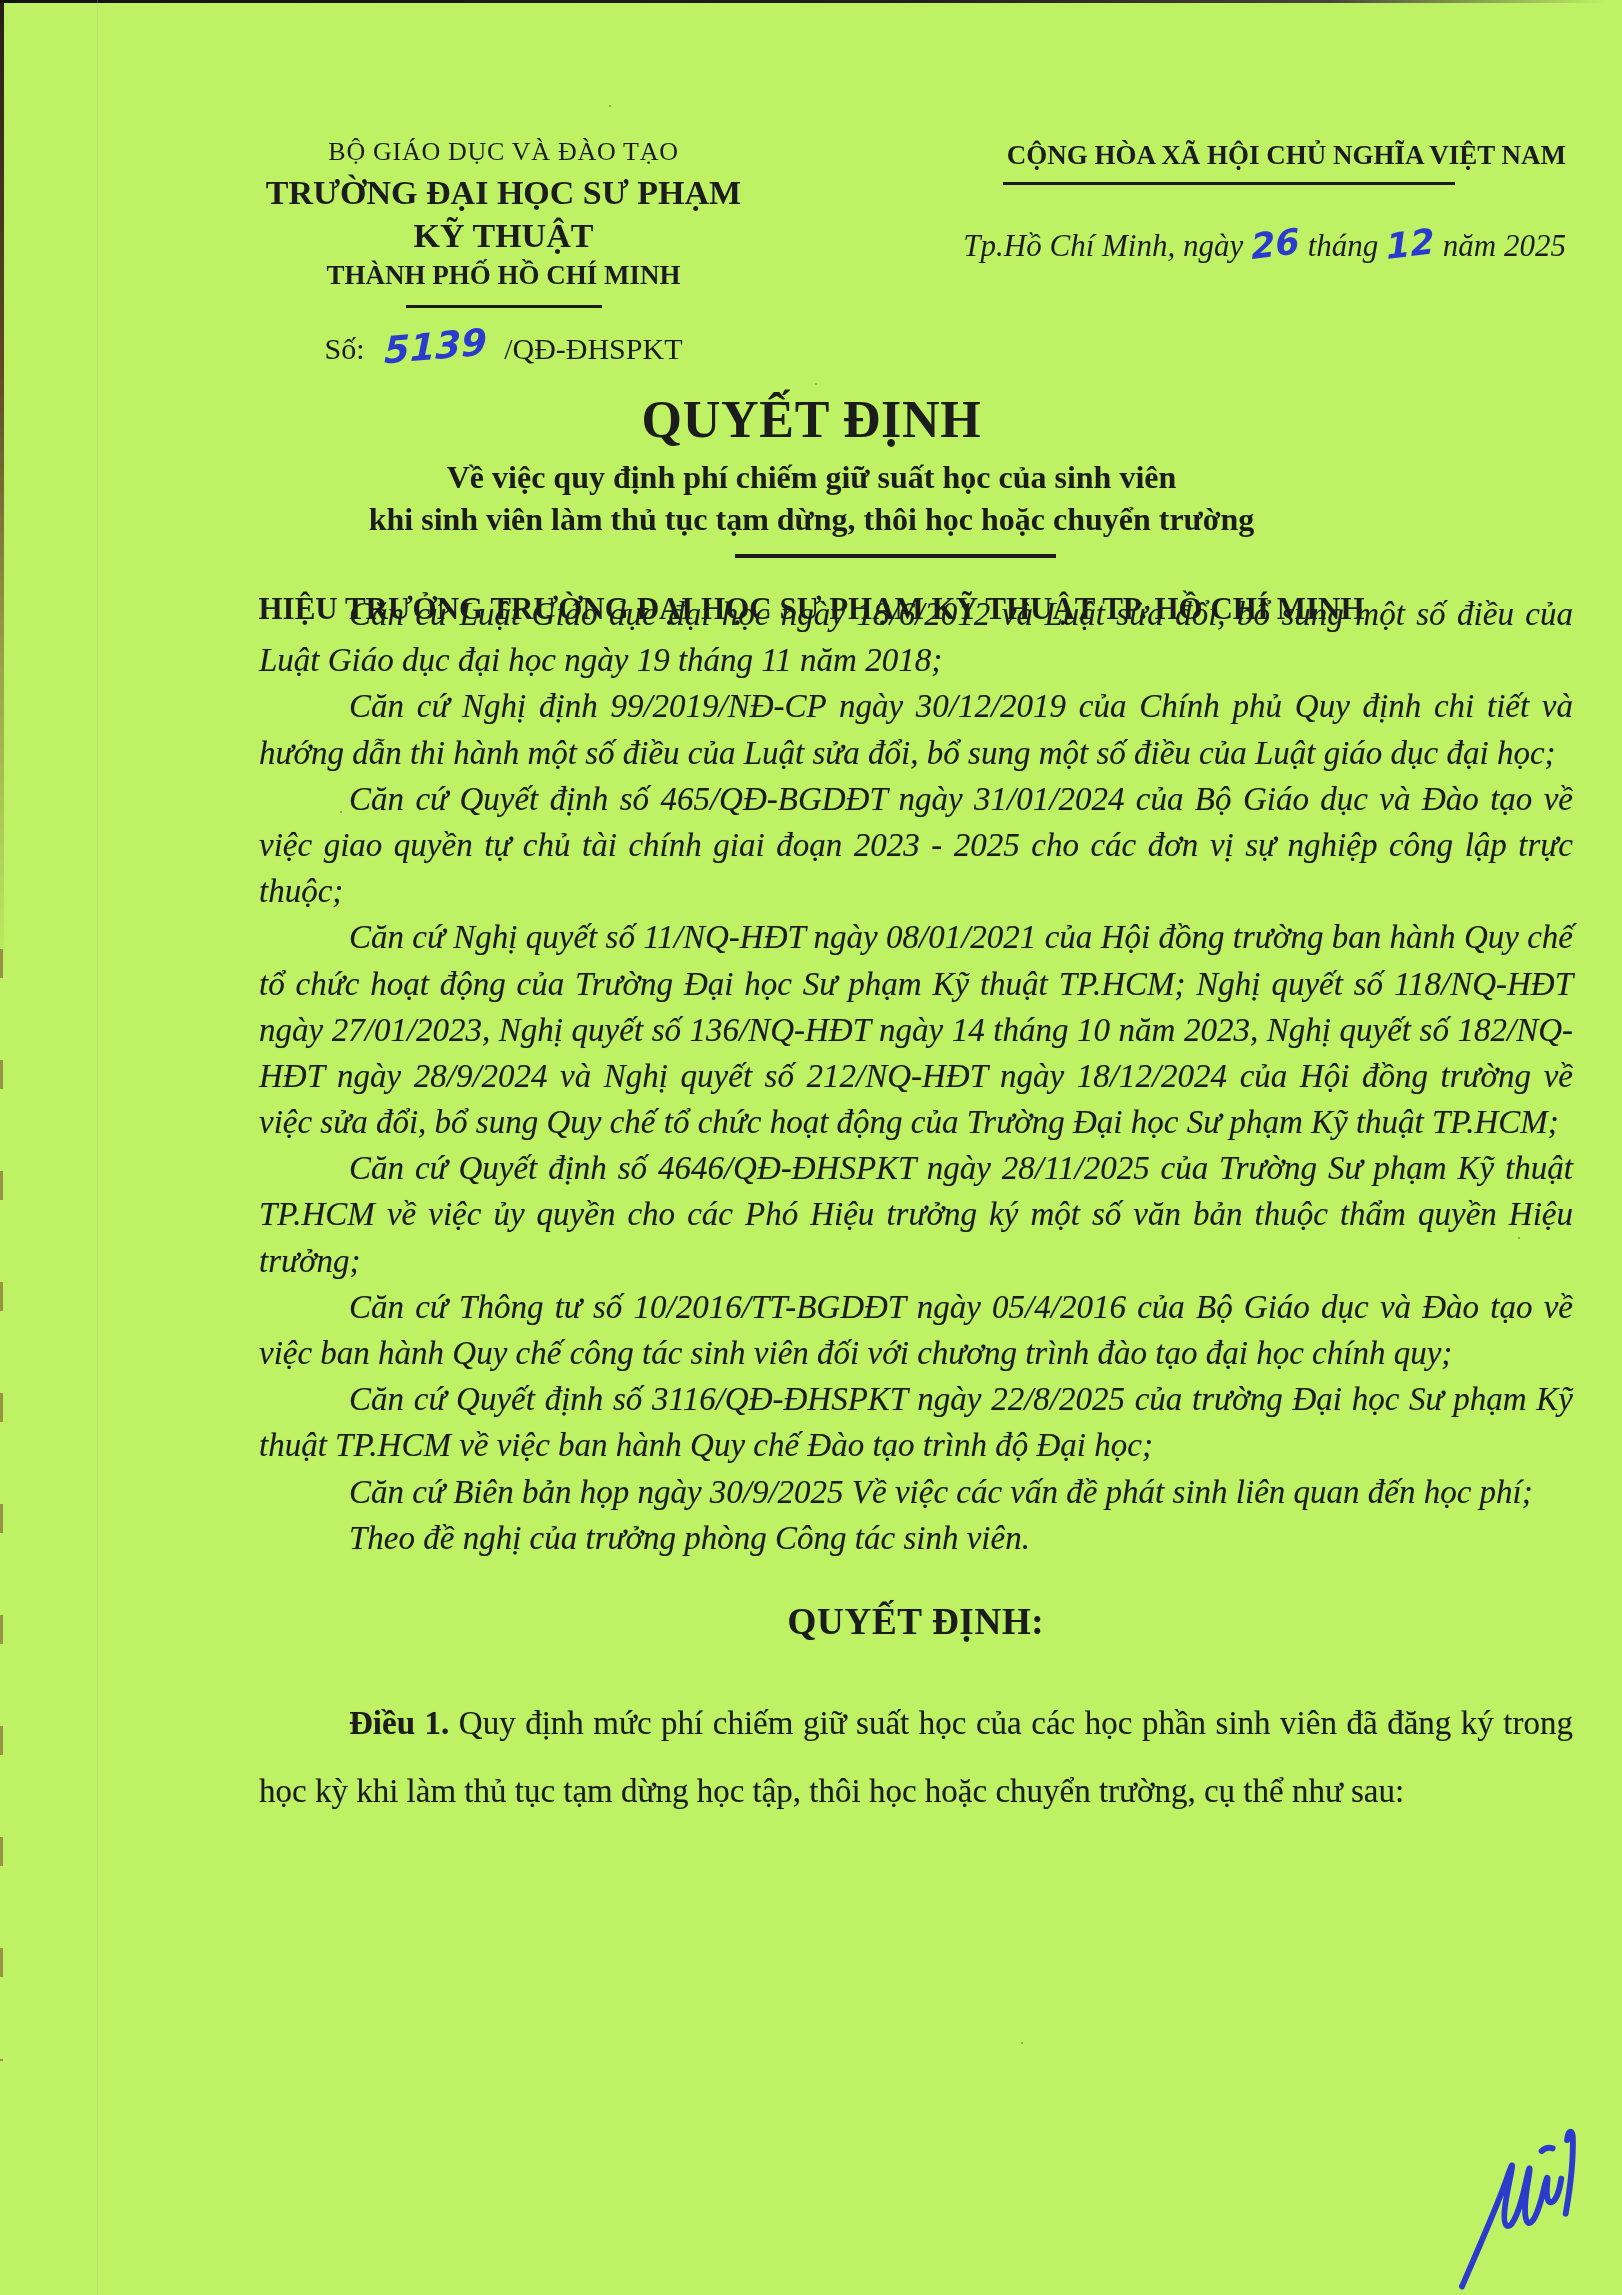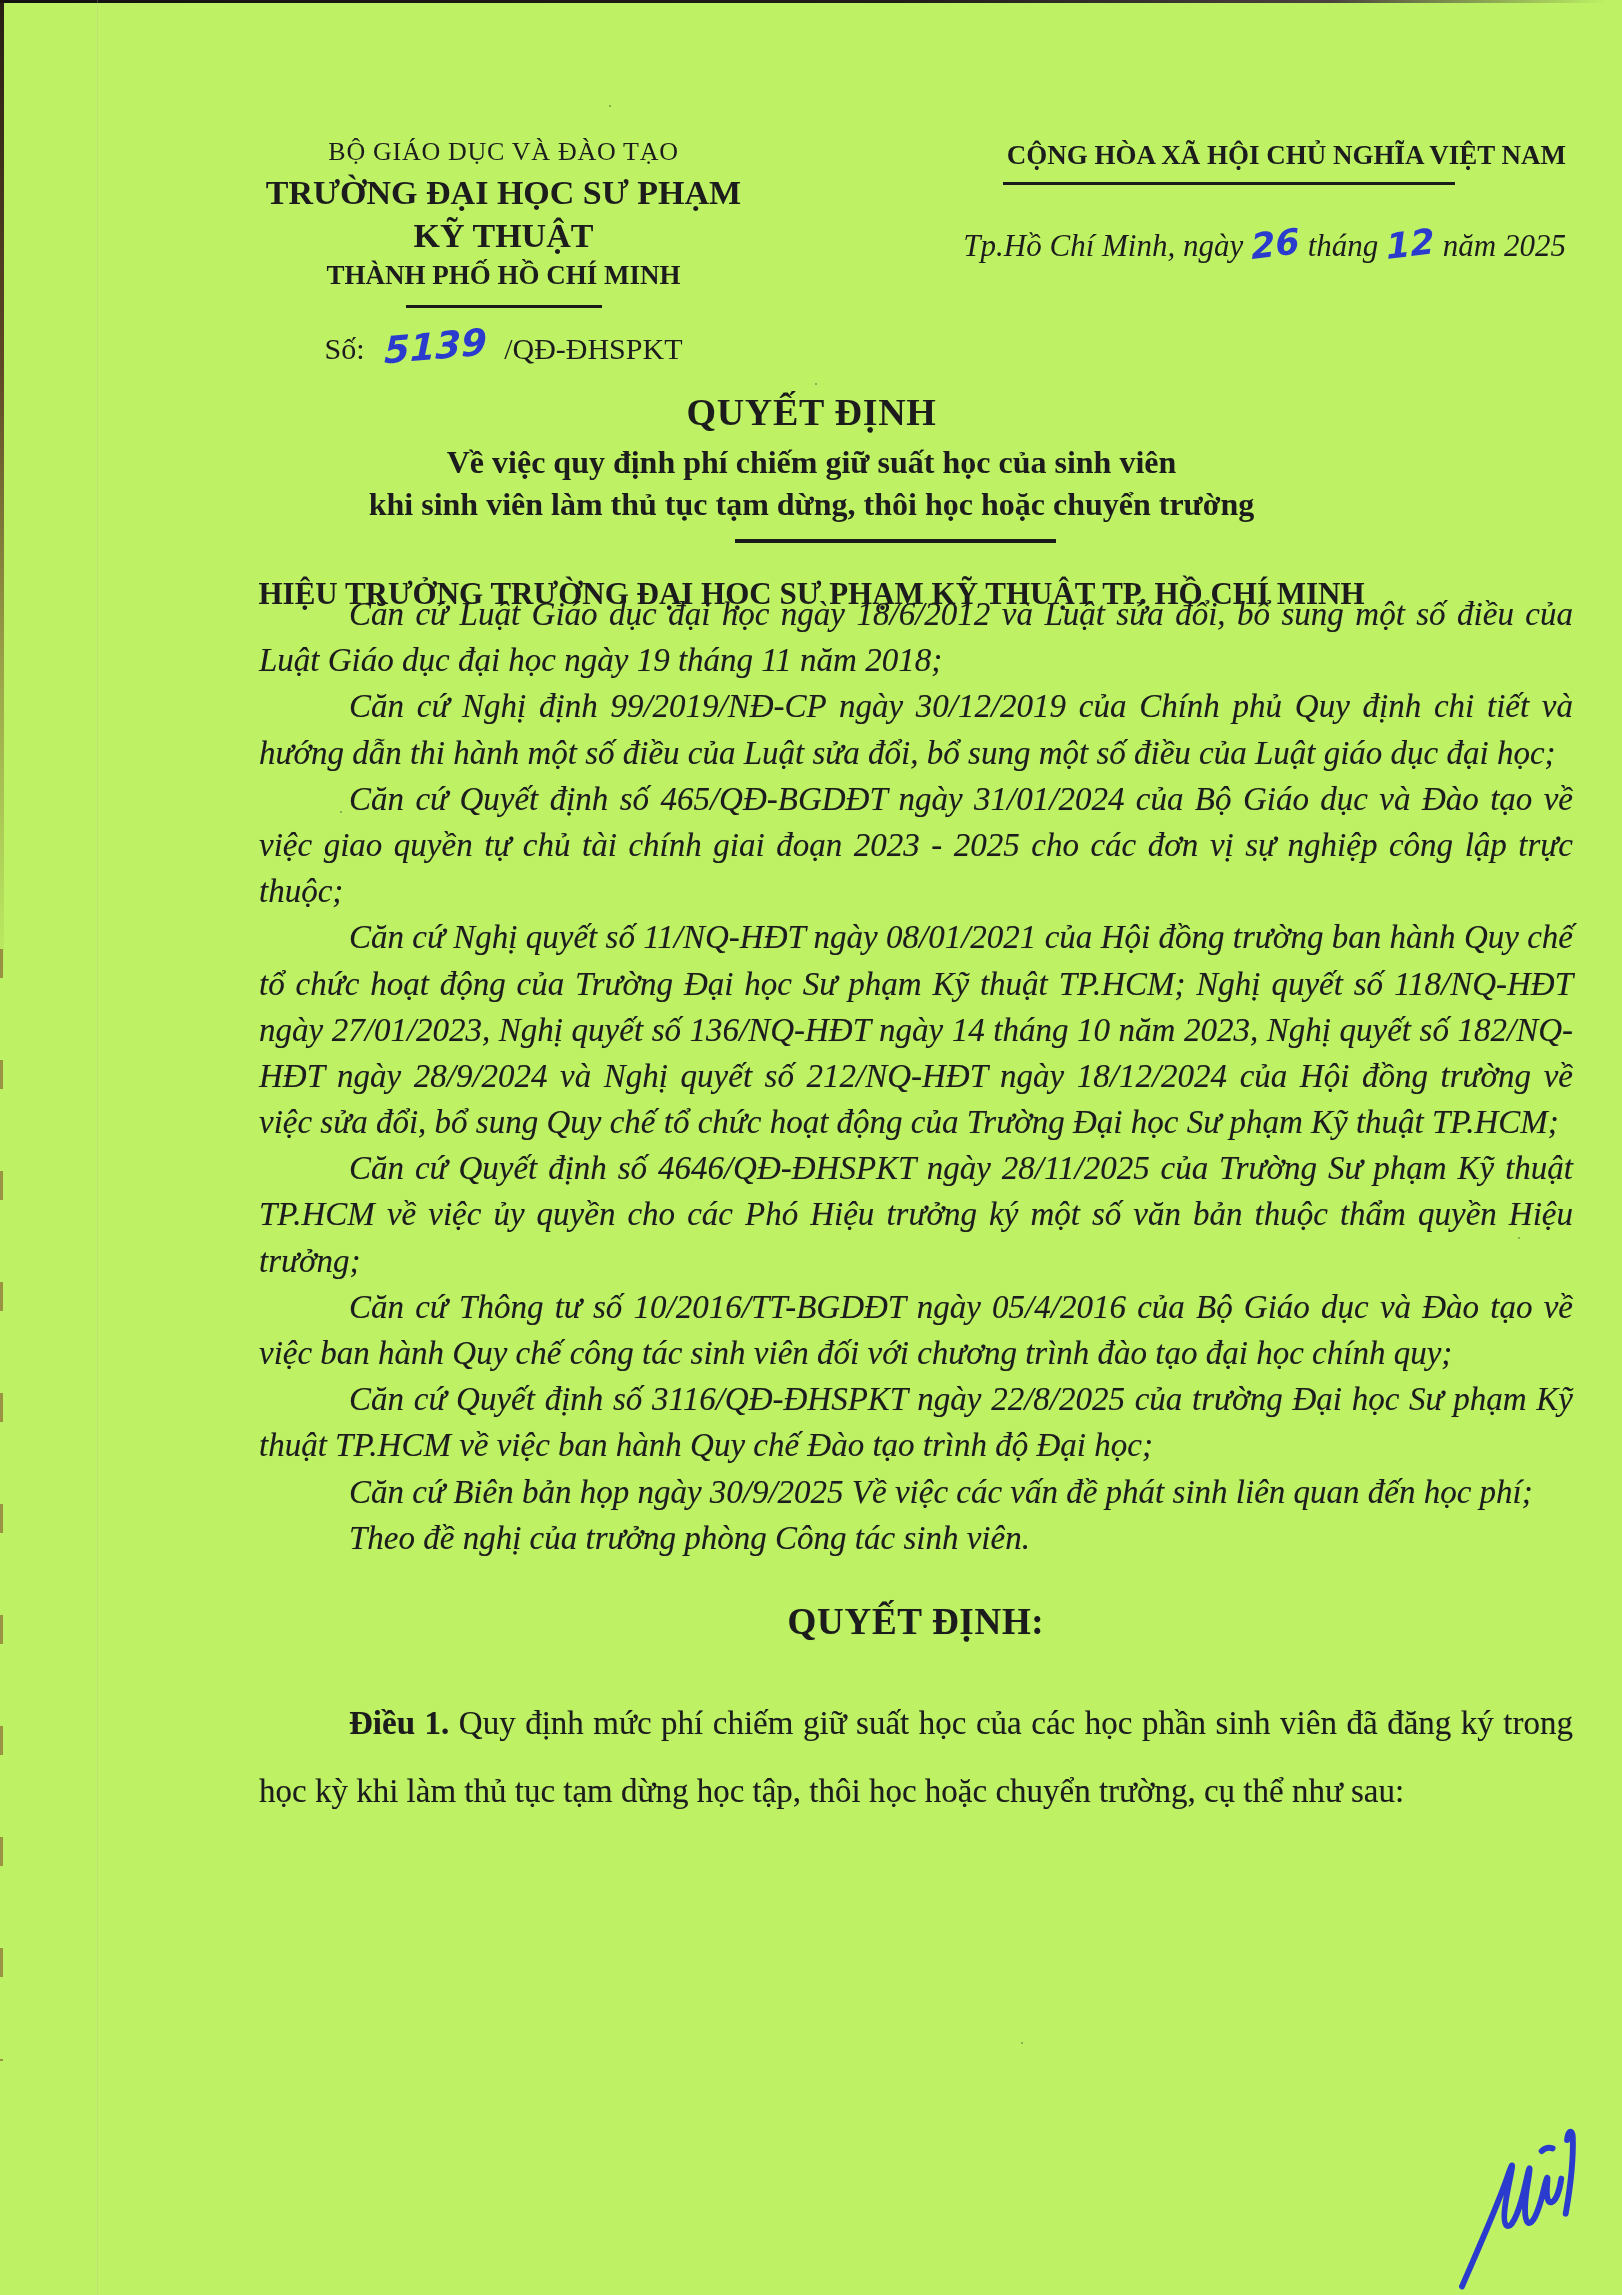--- a/index.html
+++ b/index.html
@@ -34,21 +34,21 @@
 
   .hright{position:absolute;top:139px;left:892px;width:674px;text-align:right;line-height:1.25;}
   .hright .l1{font-size:27px;font-weight:bold;letter-spacing:0;}
   .hright .l2{font-size:30px;font-weight:bold;margin-top:5.2px;}
   .rule-right{width:452px;height:2.6px;background:#1b1b1b;margin:9.2px auto 0;}
   .date-line{margin-top:38px;font-size:31px;font-style:italic;white-space:nowrap;}
   .date-line .hand{font-size:35px;margin:0 7.9px;transform:rotate(-7deg) skewX(-4deg);}
 
   
   .titleblock{position:absolute;top:390px;left:0;width:100%;text-align:center;}
-  .t-main{font-size:38px;font-weight:bold;letter-spacing:0.7px;}
+  .t-main{font-size:52px;font-weight:bold;letter-spacing:0.7px;}
   .t-sub{font-size:32px;font-weight:bold;margin-top:7.9px;line-height:1.28;}
   .t-rule{width:321px;height:3.3px;background:#1b1b1b;margin:14.4px auto 0;transform:translateX(84px);}
   .t-auth{font-size:31px;font-weight:bold;margin-top:33px;letter-spacing:0;}
 
   
   .docbody{position:absolute;top:591px;left:259px;width:1314px;
     font-size:33px;font-style:italic;line-height:1.40;text-align:justify;
     text-shadow:0 0 0.7px rgba(20,20,20,.35);}
   .docbody p{margin:0;text-indent:90px;}
   .decision{font-style:normal;font-weight:bold;font-size:37px;text-align:center;

